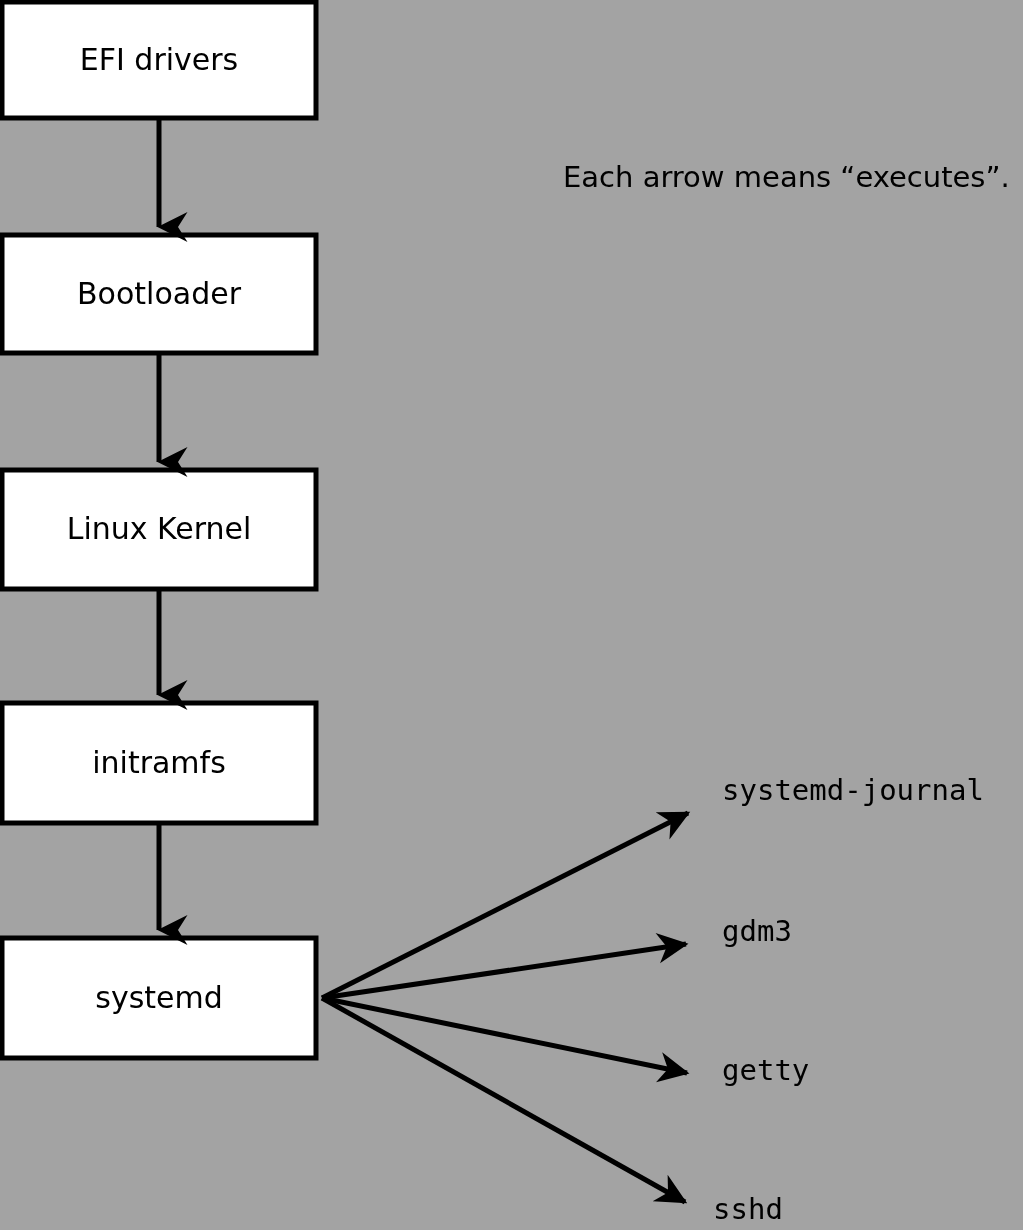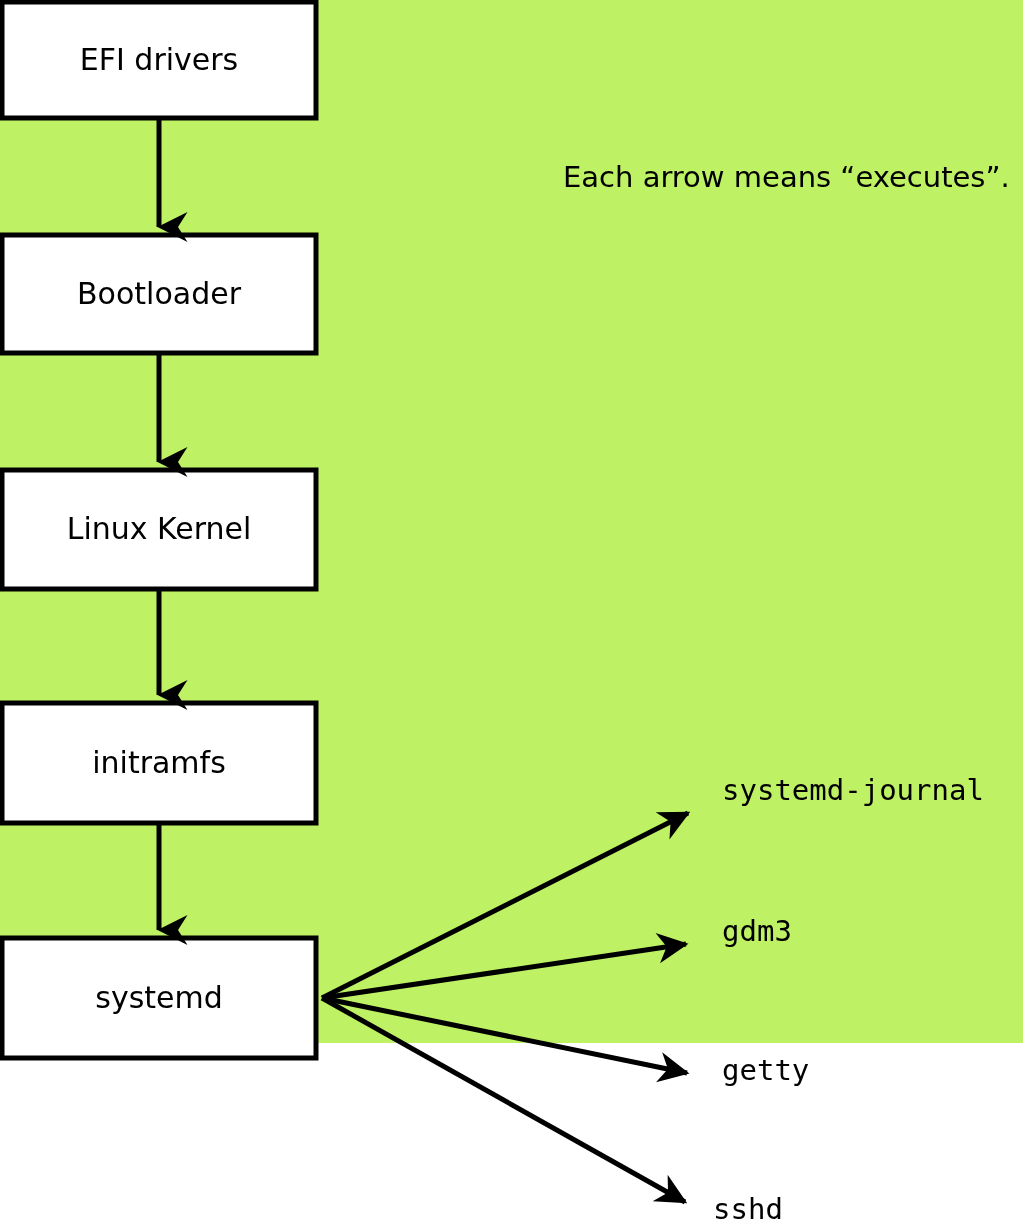--- a/index.html
+++ b/index.html
@@ -9,22 +9,22 @@
   }
   body {
     width: 1023px;
     height: 1230px;
     overflow: hidden;
     font-family: "DejaVu Sans", sans-serif;
   }
   #canvas {
     position: relative;
     width: 1023px;
-    height: 1043px;
-    background: #bef264;
+    height: 1230px;
+    background: #a3a3a3;
   }
   #diagram-svg {
     position: absolute;
     left: 0;
     top: 0;
     width: 1023px;
     height: 1230px;
     display: block;
   }
   .box-rect {

